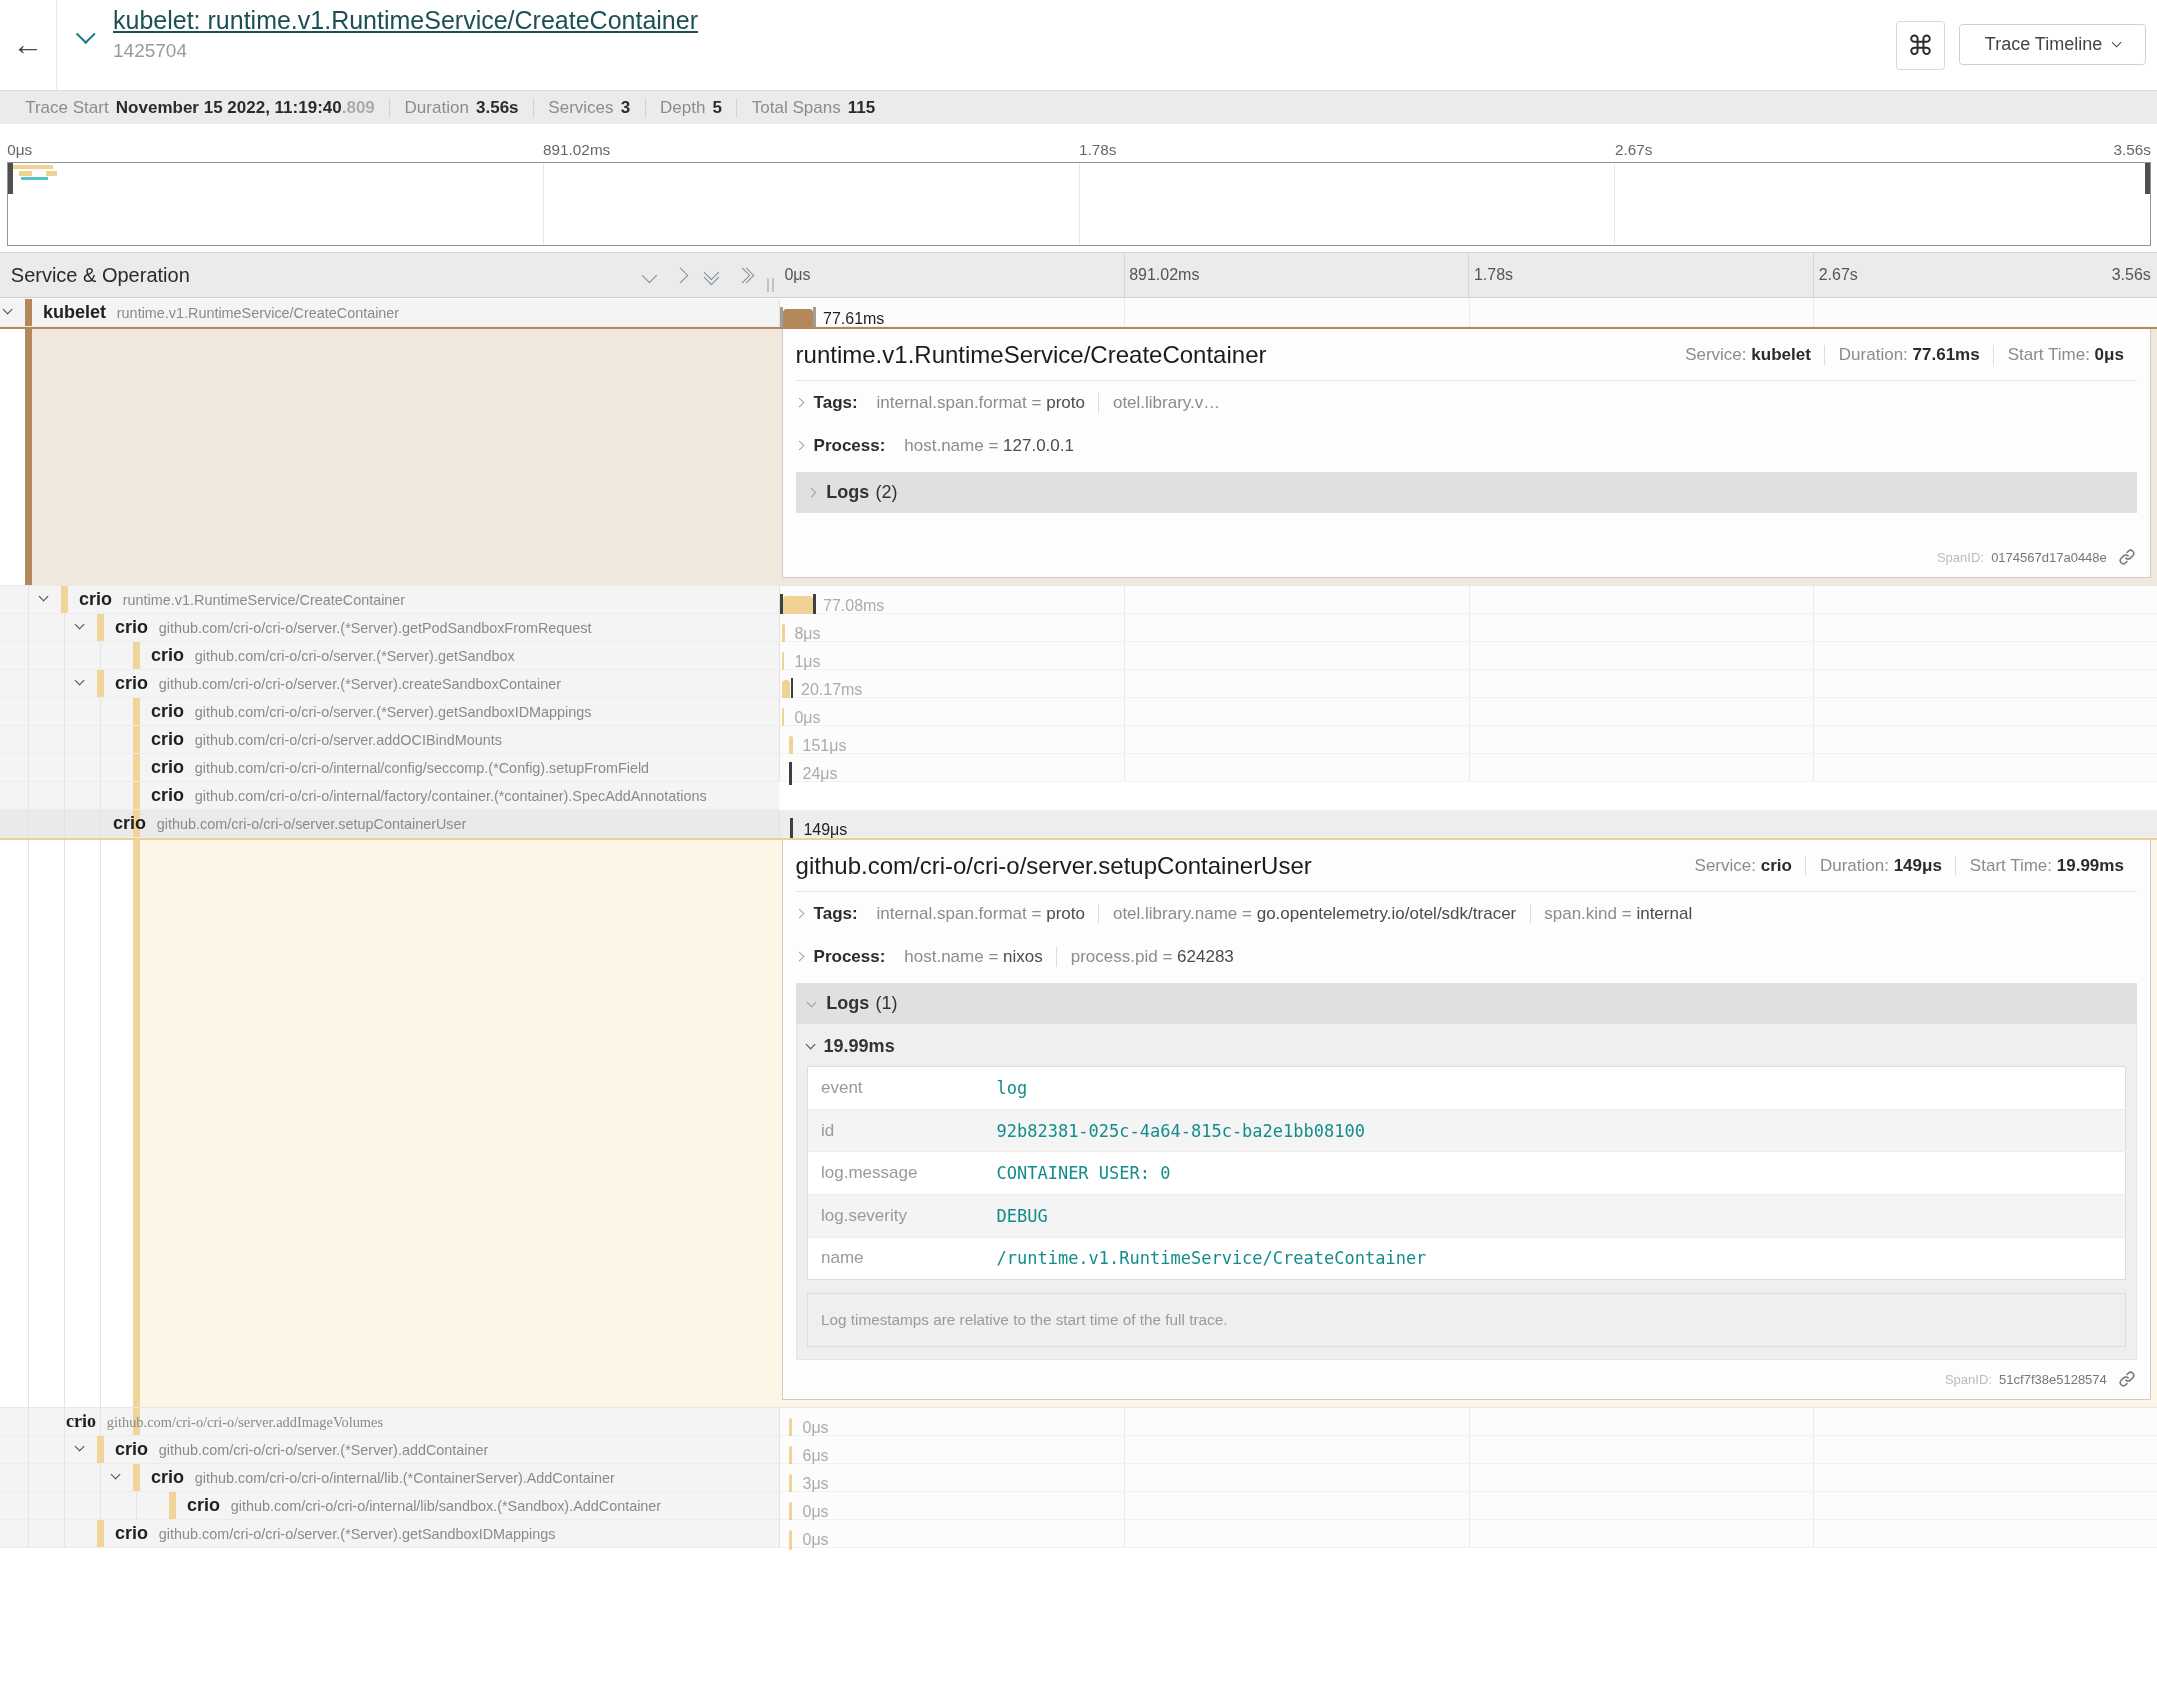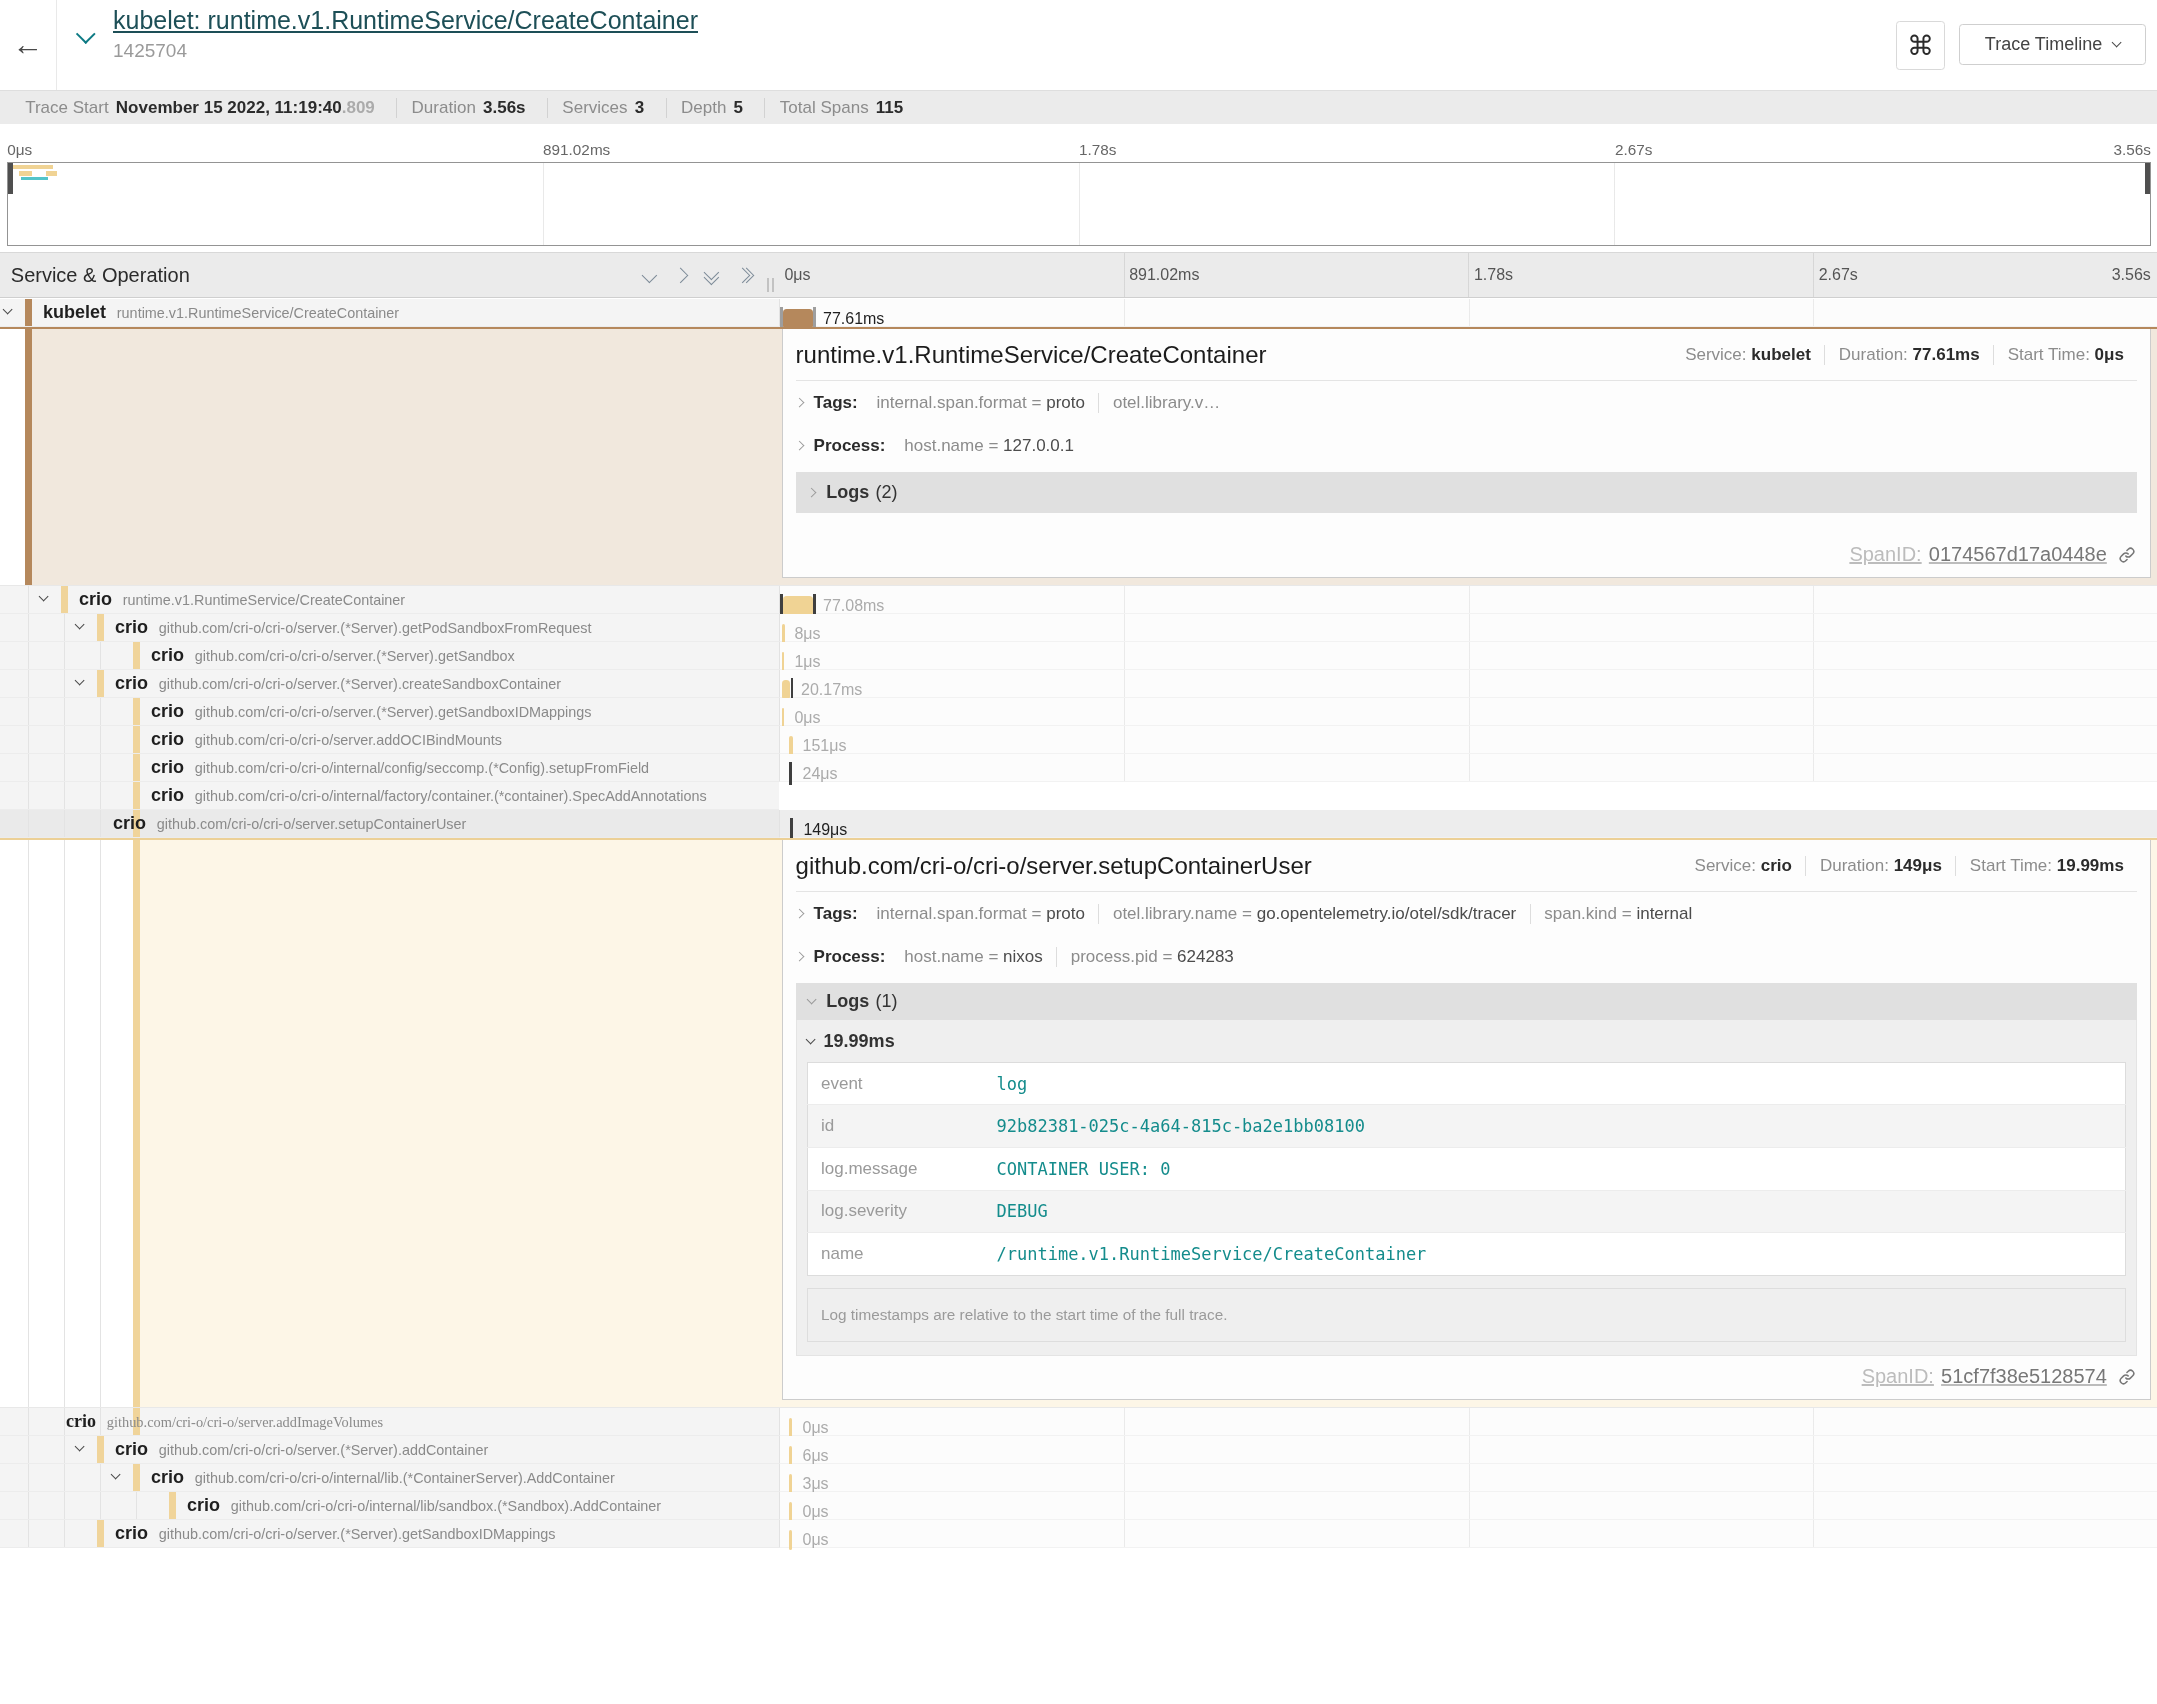--- a/index.html
+++ b/index.html
@@ -52,21 +52,21 @@
              display:flex; align-items:center; justify-content:center;
              font-size:27px; color:#2b2b2b; cursor:pointer; }
   .view-btn { position:absolute; left:1959px; top:24px; width:187px; height:41px;
               border:0.9px solid #cfcfcf; border-radius:3.6px; background:#fff;
               display:flex; align-items:center; justify-content:center; gap:10.8px;
               font-size:18px; color:#444; cursor:pointer; }
 
   
   .metabar { position:absolute; top:90px; left:0; right:0; height:34px;
              background:#ebebeb; border-top:0.9px solid #dedede;
-             display:flex; align-items:center; padding-left:10.8px; font-size:17px;gap:7px; }
+             display:flex; align-items:center; padding-left:10.8px; font-size:17px; }
   .meta-item { padding:0 14.4px; color:#8c8c8c; white-space:nowrap; }
   .meta-item + .meta-item { border-left:0.9px solid #d2d2d2; }
   .meta-item b { color:#2b2b2b; margin-left:7.2px; }
   .meta-item .suffix { color:#ababab; font-weight:bold; }
 
   
   .minimap-ticks { position:absolute; top:141px; left:7.2px; right:7.2px; height:20px;
                    font-size:15.3px; color:#666; }
   .minimap-ticks span { position:absolute; top:0; white-space:nowrap; }
   .minimap { position:absolute; top:162px; left:7.2px; right:7.2px; height:84px;
@@ -143,21 +143,21 @@
   .log-table { width:100%; border-collapse:collapse; background:#fff;
                border:0.9px solid #dcdcdc; font-size:17px; }
   .log-table td { padding:10.8px 12.6px; }
   .log-table td.k { width:176px; color:#9a9a9a; }
   .log-table td.v { font-family:"DejaVu Sans Mono", monospace; color:#148c8c; }
   .log-table tr:nth-child(even) { background:#f4f4f4; }
   .log-table tr + tr td { border-top:0.9px solid #ececec; }
   .log-note { margin:12.6px 0 12.6px; border:0.9px solid #dddddd; padding:17px 12.6px;
               color:#9a9a9a; font-size:15.3px; }
   .spanid-row { margin-top:auto; display:flex; align-items:center; justify-content:flex-end;
-                padding:9px 1.8px 10.8px; font-size:20px; color:#bcbcbc;text-decoration:underline; }
+                padding:9px 1.8px 10.8px; font-size:13px; color:#bcbcbc; }
   .spanid-val { color:#777; margin-left:7.2px; }
   .link-icon { margin-left:10.8px; cursor:pointer; }
 </style>
 </head>
 <body>
 
 <div class="app-header">
   <div class="back-btn">
     <span>←</span>
   </div>

